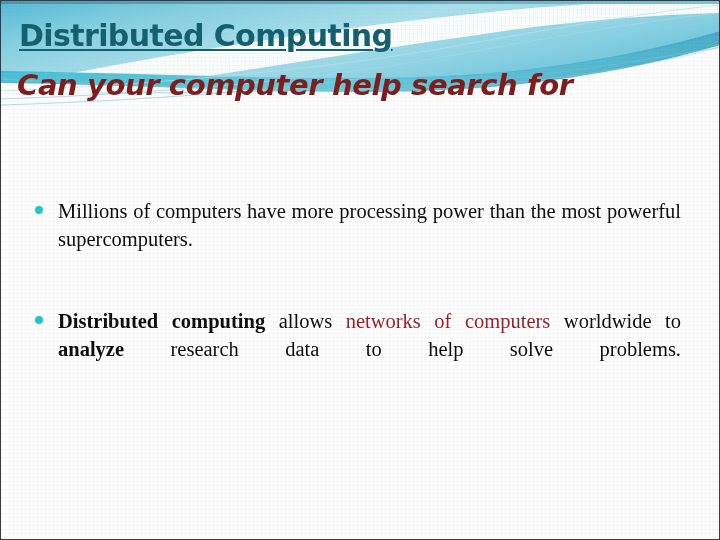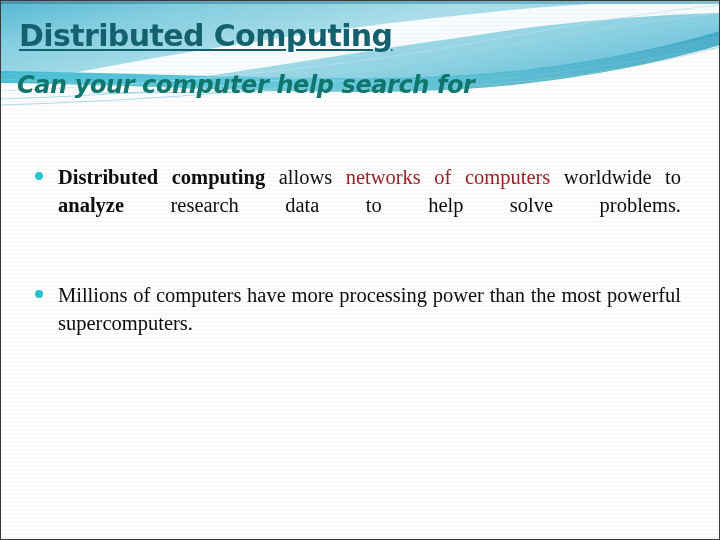--- a/index.html
+++ b/index.html
@@ -70,24 +70,24 @@
   }
 
   .subtitle {
     position: absolute;
     left: 16px;
     top: 62px;
     width: 640px;
     font-family: "DejaVu Sans", sans-serif;
     font-weight: bold;
     font-style: italic;
-    font-size: 24px;
+    font-size: 29px;
     line-height: 45px;
     letter-spacing: -0.4px;
-    color: #0f766e;
+    color: #7f1d1d;
   }
 
   .body-block {
     position: absolute;
     left: 30px;
     top: 162px;
     width: 650px;
   }
 
   .bullet-row {
@@ -179,25 +179,25 @@
   <div class="content">
 
     <div class="title">Distributed Computing</div>
 
     <div class="subtitle">
       <div>Can your computer help search for</div>
     </div>
 
     <div class="body-block">
 
+      <div class="bullet-row" style="margin-top:34px;">
+        <span class="bullet-dot"></span>
+        <span class="bullet-text">Millions of computers have more processing power than the most powerful supercomputers.</span>
+      </div>
+
       <div class="bullet-row">
         <span class="bullet-dot"></span>
         <span class="bullet-text"><span class="b">Distributed computing</span><span> allows </span><span class="red">networks of computers</span><span> worldwide to </span><span class="b">analyze</span><span> research data to help solve problems.</span></span>
       </div>
 
-      <div class="bullet-row" style="margin-top:34px;">
-        <span class="bullet-dot"></span>
-        <span class="bullet-text">Millions of computers have more processing power than the most powerful supercomputers.</span>
-      </div>
-
     </div>
   </div>
 </div>
 
 </body></html>

